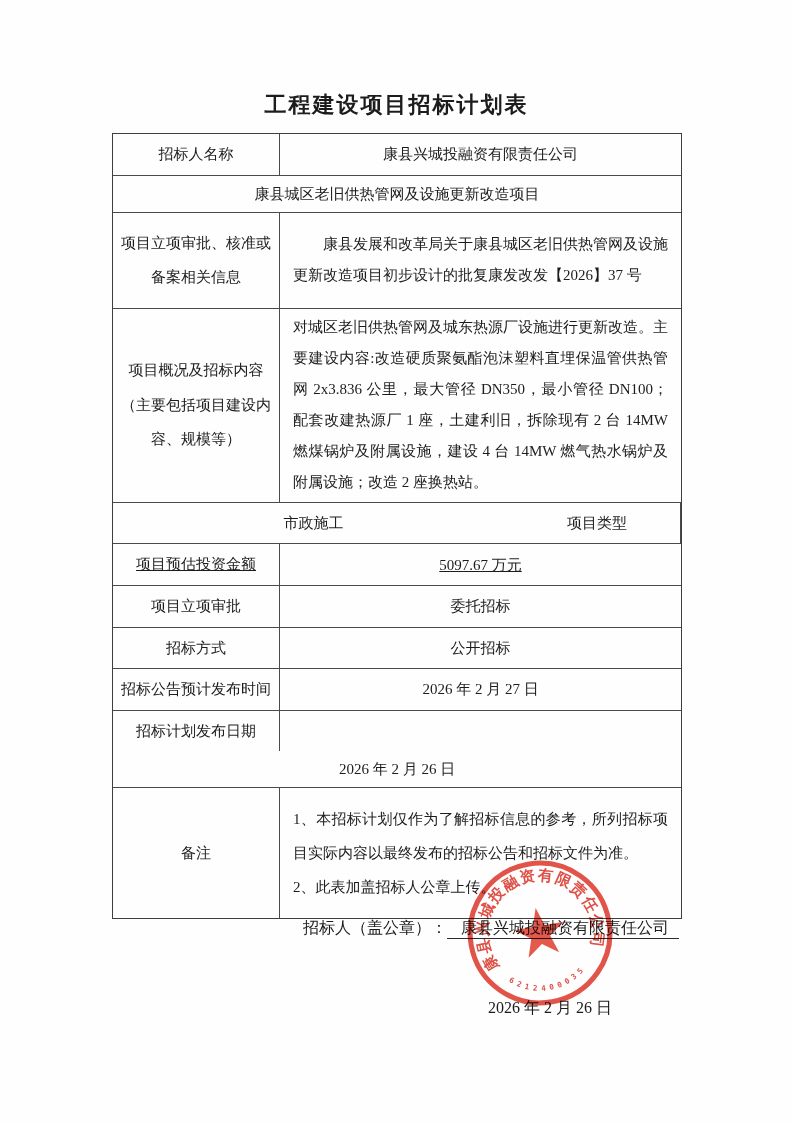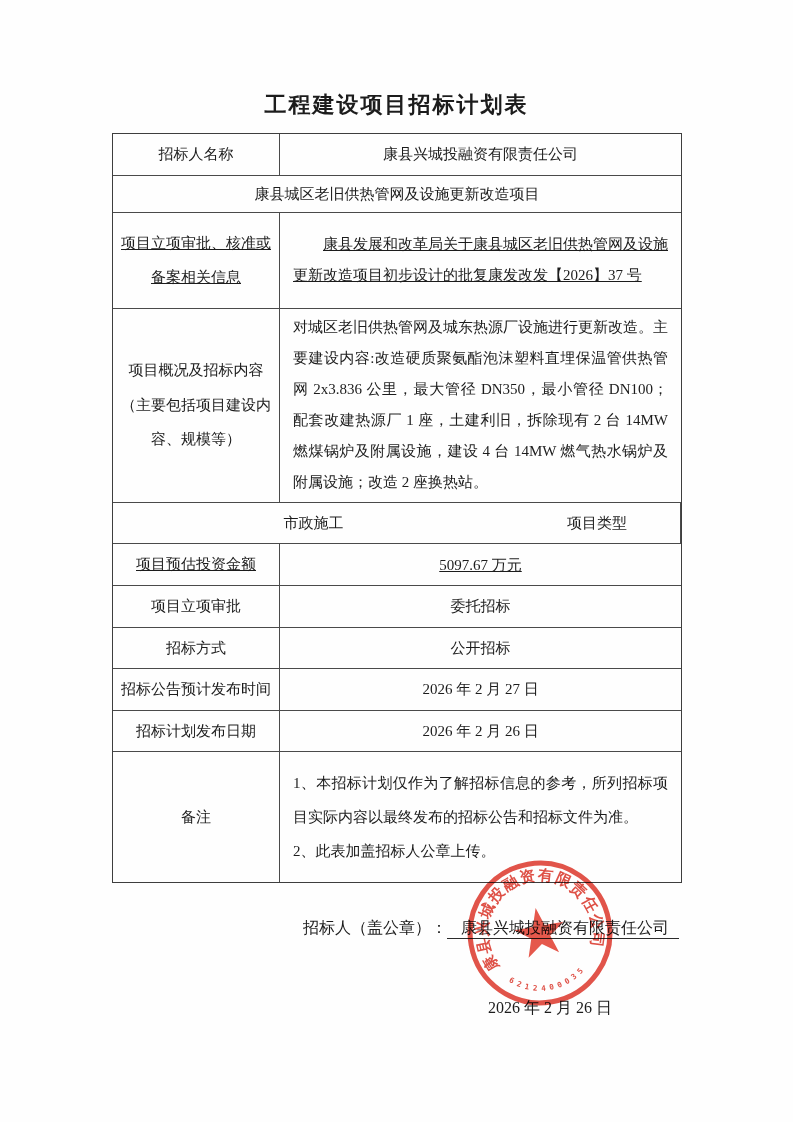--- a/index.html
+++ b/index.html
@@ -69,21 +69,21 @@
     <div class="tr" style="min-height:40px;">
       <div class="td label">招标人名称</div>
       <div class="td value">康县兴城投融资有限责任公司</div>
     </div>
 
     <div class="tr" style="min-height:36px;">
       <div class="td value">康县城区老旧供热管网及设施更新改造项目</div>
     </div>
 
 
-    <div class="tr" style="min-height:95px;text-decoration:underline;">
+    <div class="tr" style="min-height:95px;">
       <div class="td label">项目立项审批、核准或备案相关信息</div>
       <div class="td value leftal indent2">康县发展和改革局关于康县城区老旧供热管网及设施更新改造项目初步设计的批复康发改发【2026】37 号</div>
     </div>
 
     <div class="tr" style="min-height:193px;">
       <div class="td label">项目概况及招标内容（主要包括项目建设内容、规模等）</div>
       <div class="td value leftal">对城区老旧供热管网及城东热源厂设施进行更新改造。主要建设内容:改造硬质聚氨酯泡沫塑料直埋保温管供热管网 2x3.836 公里，最大管径 DN350，最小管径 DN100；配套改建热源厂 1 座，土建利旧，拆除现有 2 台 14MW 燃煤锅炉及附属设施，建设 4 台 14MW 燃气热水锅炉及附属设施；改造 2 座换热站。</div>
     </div>
 
     <div class="tr" style="min-height:37px;">
@@ -104,21 +104,21 @@
     <div class="tr" style="min-height:38px;">
       <div class="td label">招标方式</div>
       <div class="td value">公开招标</div>
     </div>
 
     <div class="tr" style="min-height:38px;">
       <div class="td label">招标公告预计发布时间</div>
       <div class="td value">2026 年 2 月 27 日</div>
     </div>
 
-    <div class="tr" style="min-height:37px;">
+    <div class="tr" style="min-height:37px;flex-direction:column;">
       <div class="td label">招标计划发布日期</div>
       <div class="td value">2026 年 2 月 26 日</div>
     </div>
 
     <div class="tr" style="min-height:130px;">
       <div class="td label">备注</div>
       <div class="td value remark">
         <p>1、本招标计划仅作为了解招标信息的参考，所列招标项目实际内容以最终发布的招标公告和招标文件为准。</p>
         <p>2、此表加盖招标人公章上传。</p>
       </div>

